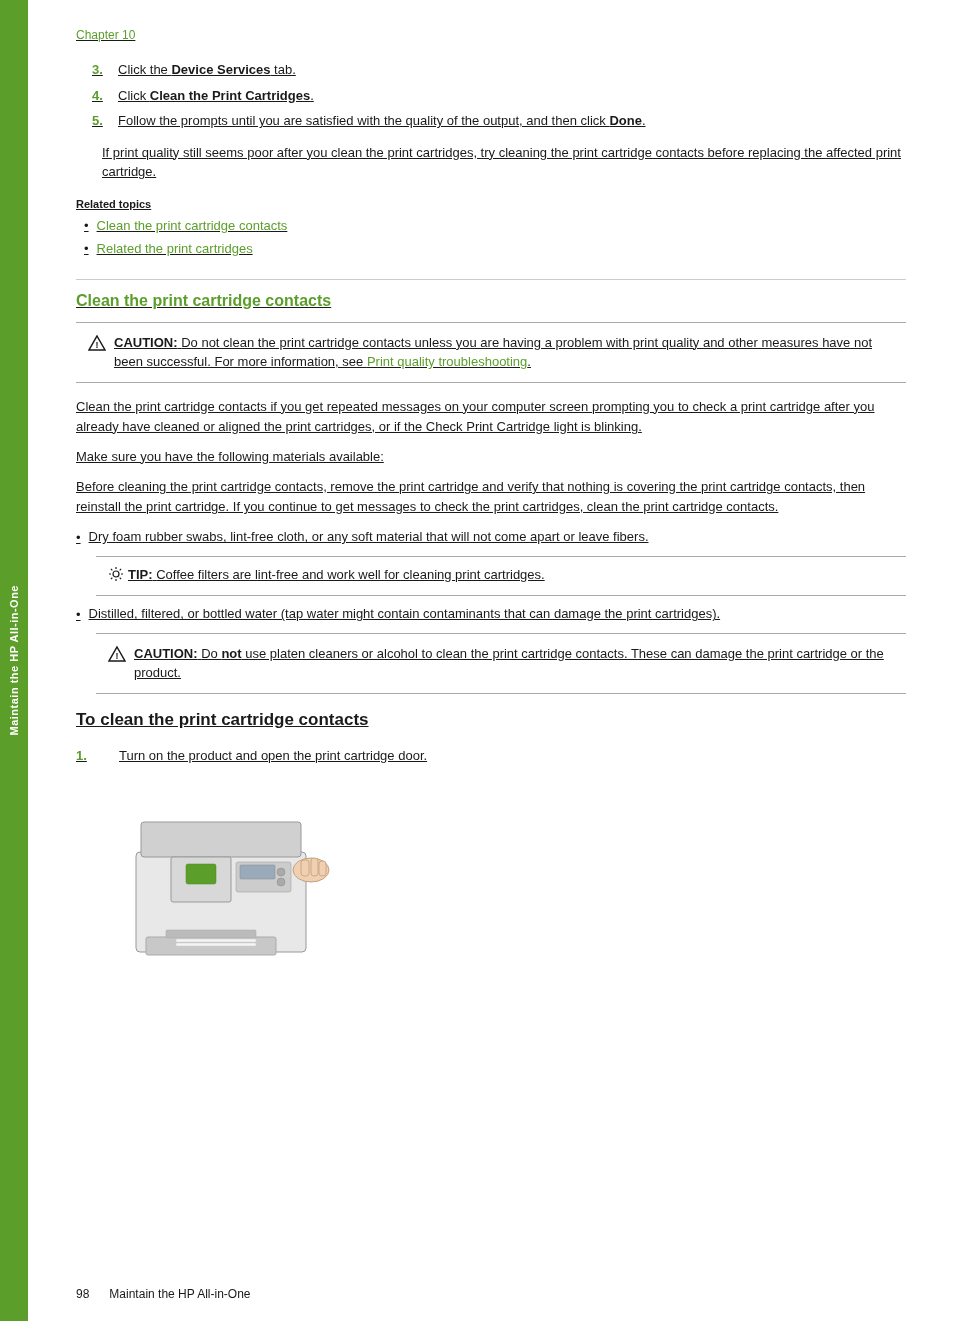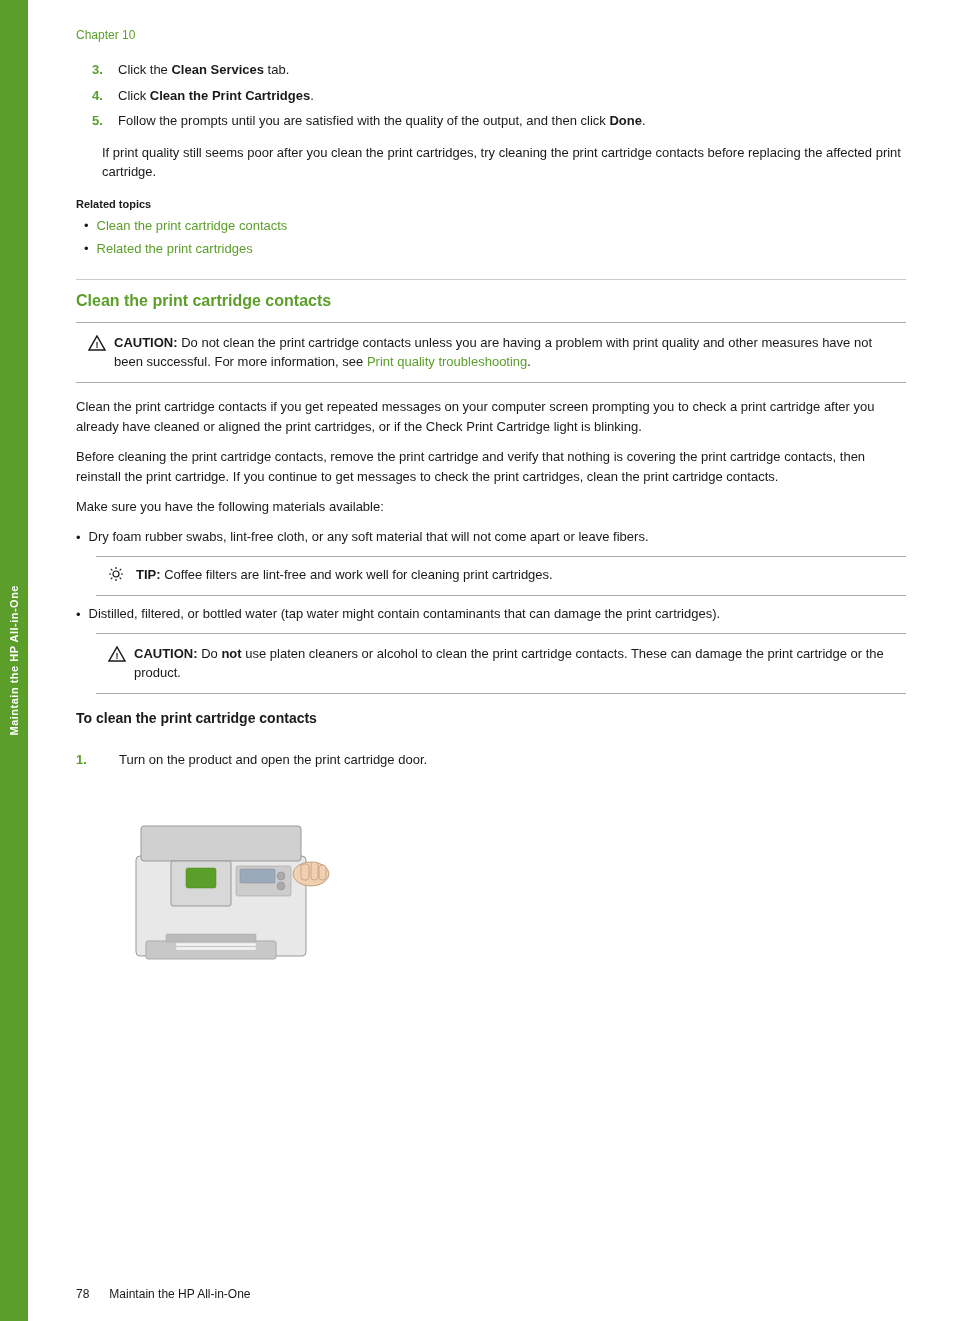--- a/index.html
+++ b/index.html
@@ -32,20 +32,21 @@
       font-weight: bold;
       writing-mode: vertical-rl;
       transform: rotate(180deg);
       white-space: nowrap;
       letter-spacing: 0.5px;
     }
     .main-content {
       flex: 1;
       padding: 28px 48px 40px 48px;
       position: relative;
+      text-decoration: underline;
     }
     .chapter-label {
       color: #5b9e2a;
       font-size: 12px;
       margin-bottom: 18px;
       font-weight: normal;
     }
     .numbered-list {
       list-style: none;
       margin-left: 16px;
@@ -139,21 +140,21 @@
       color: #5b9e2a;
       text-decoration: none;
     }
     .tip-box {
       border-top: 1px solid #aaaaaa;
       border-bottom: 1px solid #aaaaaa;
       padding: 8px 12px;
       margin: 8px 0 8px 20px;
       display: flex;
       align-items: flex-start;
-      gap: 12px;
+      gap: 4px;
       line-height: 1.5;
     }
     .tip-icon {
       color: #1a1a1a;
       font-size: 13px;
       flex-shrink: 0;
       margin-top: 1px;
     }
     .tip-text b {
       font-weight: bold;
@@ -172,23 +173,23 @@
       line-height: 1.5;
     }
     .bullet-dot {
       margin-right: 8px;
       font-size: 13px;
       flex-shrink: 0;
       margin-top: 1px;
     }
     .to-heading {
       font-weight: bold;
-      font-size: 14px;
+      font-size: 17px;
       margin-top: 16px;
-      margin-bottom: 24px;
+      margin-bottom: 16px;
     }
     .step-list {
       list-style: none;
       margin-left: 0;
     }
     .step-list li {
       display: flex;
       margin-bottom: 6px;
       line-height: 1.55;
     }
@@ -238,21 +239,21 @@
     <span class="sidebar-text">Maintain the HP All-in-One</span>
   </div>
 
   <div class="main-content">
 
     <div class="chapter-label">Chapter 10</div>
 
     <ul class="numbered-list">
       <li>
         <span class="list-num">3.</span>
-        <span class="list-content">Click the <b>Clean Services</b> tab.</span>
+        <span class="list-content">Click the <b>Device Services</b> tab.</span>
       </li>
       <li>
         <span class="list-num">4.</span>
         <span class="list-content">Click <b>Clean the Print Cartridges</b>.</span>
       </li>
       <li>
         <span class="list-num">5.</span>
         <span class="list-content">Follow the prompts until you are satisfied with the quality of the output, and then click <b>Done</b>.</span>
       </li>
     </ul>
@@ -281,22 +282,22 @@
           <text x="9" y="13" text-anchor="middle" font-size="9" font-weight="bold" fill="#1a1a1a">!</text>
         </svg>
       </div>
       <div class="caution-text">
         <b>CAUTION:</b>
         <span> Do not clean the print cartridge contacts unless you are having a problem with print quality and other measures have not been successful. For more information, see </span><a href="#">Print quality troubleshooting</a><span>.</span>
       </div>
     </div>
 
     <p class="body-para">Clean the print cartridge contacts if you get repeated messages on your computer screen prompting you to check a print cartridge after you already have cleaned or aligned the print cartridges, or if the Check Print Cartridge light is blinking.</p>
+    <p class="body-para">Make sure you have the following materials available:</p>
     <p class="body-para">Before cleaning the print cartridge contacts, remove the print cartridge and verify that nothing is covering the print cartridge contacts, then reinstall the print cartridge. If you continue to get messages to check the print cartridges, clean the print cartridge contacts.</p>
-    <p class="body-para">Make sure you have the following materials available:</p>
 
     <div class="bullet-section">
       <div class="bullet-item">
         <span class="bullet-dot">•</span>
         <span>Dry foam rubber swabs, lint-free cloth, or any soft material that will not come apart or leave fibers.</span>
       </div>
 
       <div class="tip-box">
         <span class="tip-icon">
           <svg width="16" height="16" viewBox="0 0 16 16">
@@ -375,18 +376,18 @@
         <rect x="185" y="78" width="8" height="16" rx="3" ry="3" fill="#f0d0b0" stroke="#c0a080" stroke-width="0.8"></rect>
         <rect x="195" y="76" width="7" height="18" rx="3" ry="3" fill="#f0d0b0" stroke="#c0a080" stroke-width="0.8"></rect>
         <rect x="203" y="79" width="7" height="15" rx="3" ry="3" fill="#f0d0b0" stroke="#c0a080" stroke-width="0.8"></rect>
 
         <rect x="60" y="157" width="80" height="3" rx="1" fill="#f5f5f5" stroke="#ccc" stroke-width="0.5"></rect>
         <rect x="60" y="161" width="80" height="3" rx="1" fill="#f5f5f5" stroke="#ccc" stroke-width="0.5"></rect>
       </svg>
     </div>
 
     <div class="footer-area">
-      <span class="footer-page-num">78</span>
+      <span class="footer-page-num">98</span>
       <span class="footer-text">Maintain the HP All-in-One</span>
     </div>
 
   </div>
 </div>
 
 </body></html>

